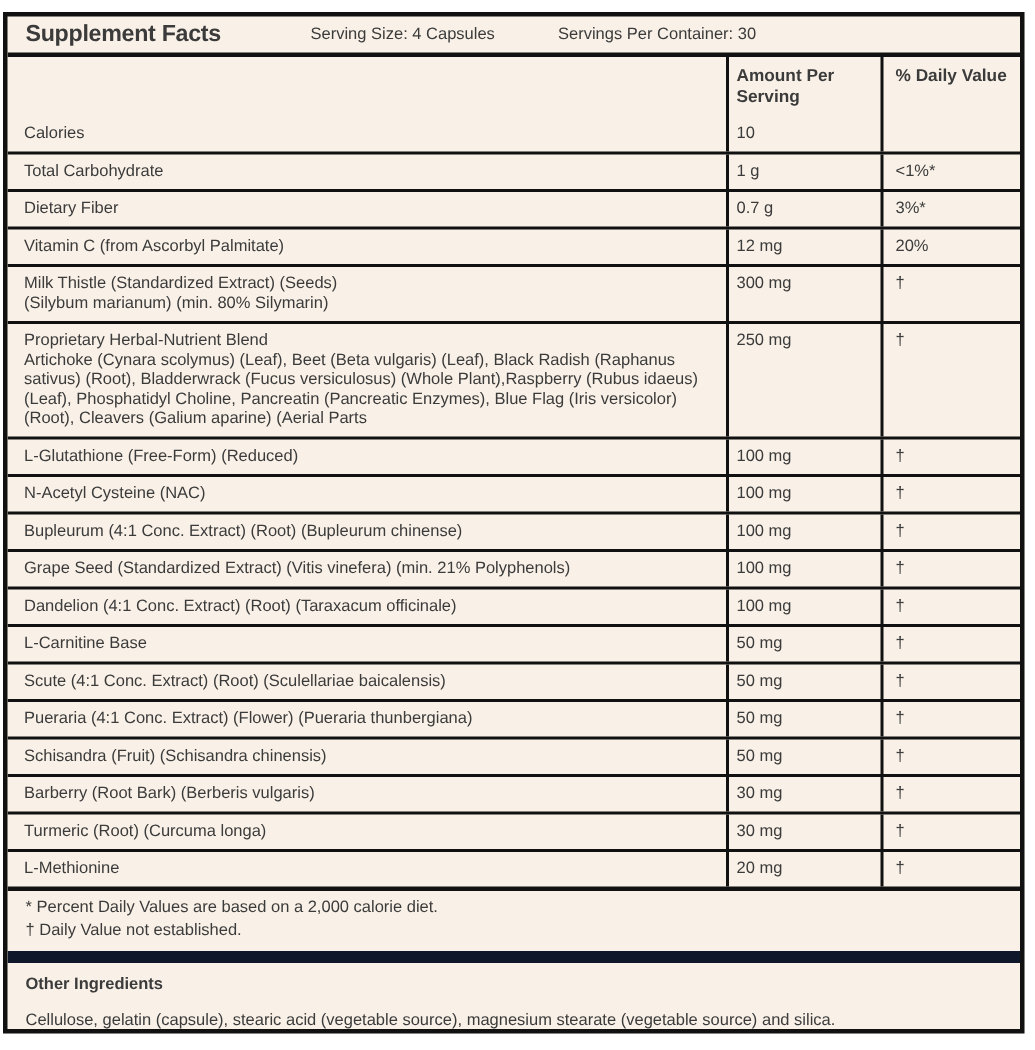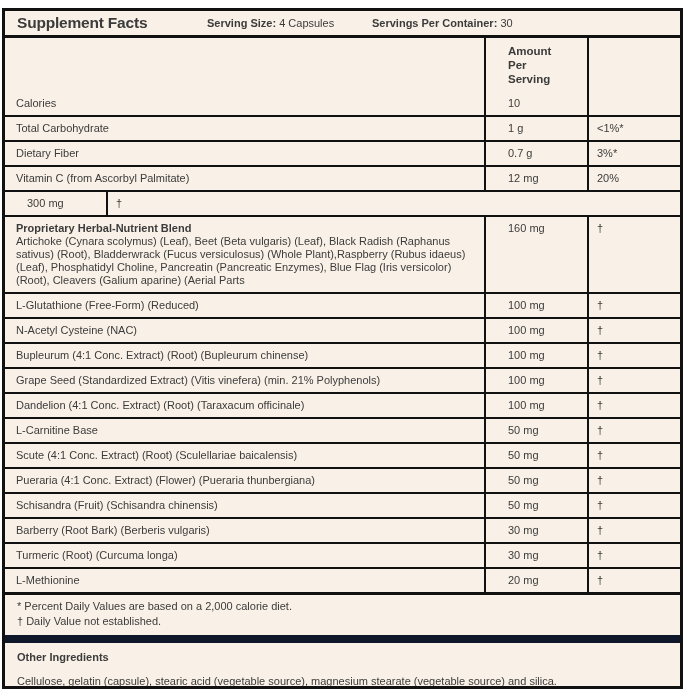--- a/index.html
+++ b/index.html
@@ -24,26 +24,26 @@
     display: flex;
     align-items: center;
     height: 27px;
     border-bottom: 3px solid #111111;
     padding: 0 12px;
     font-size: 11px;
   }
   .hdr .title { font-weight: bold; font-size: 15.5px; width: 190px; letter-spacing: -0.2px; }
   .hdr .hg1 { width: 165px; }
   .hdr .hg2 { flex: 1; }
-  .b { font-weight: bold; }
+  .b { font-weight: normal; }
   
   .row { display: flex; border-top: 2px solid #111111; font-size: 11px; line-height: 13px; }
   .row:first-child { border-top: none; }
   .c-name { width: 481px; border-right: 2px solid #111111; padding: 5px 10px 5px 11px; }
-  .c-amt  { width: 103px; border-right: 2px solid #111111; padding: 5px 22px; }
+  .c-amt  { width: 103px; border-right: 2px solid #111111; padding: 5px 5px; }
   .c-dv   { flex: 1; padding: 5px 8px; }
   .colhead { border-top: none; }
   .colhead .c-amt, .colhead .c-dv { font-weight: bold; font-size: 11.5px; line-height: 14px; padding-top: 6px; padding-bottom: 6px; min-height: 36px; }
   .nm, .nm2, .desc { display: block; }
   .desc { margin-top: 0px; line-height: 13px; }
   
   .footnote {
     border-top: 3px solid #111111;
     padding: 4px 12px 6px;
     font-size: 11px; line-height: 15px;
@@ -64,20 +64,21 @@
 
   <div class="hdr">
     <span class="title">Supplement Facts</span>
     <span class="hg1"><span class="b">Serving Size:</span> <span>4 Capsules</span></span>
     <span class="hg2"><span class="b">Servings Per Container:</span> <span>30</span></span>
   </div>
 
   <div class="row colhead">
     <div class="c-name"></div>
     <div class="c-amt">Amount Per Serving</div>
+    <div class="c-dv">% Daily Value</div>
   </div>
 
   <div id="rows">
   <div class="row">
     <div class="c-name">
       <span class="nm">Calories</span>
 
     </div>
     <div class="c-amt">10</div>
     <div class="c-dv"></div>
@@ -104,31 +105,36 @@
   <div class="row">
     <div class="c-name">
       <span class="nm">Vitamin C (from Ascorbyl Palmitate)</span>
 
     </div>
     <div class="c-amt">12 mg</div>
     <div class="c-dv">20%</div>
   </div>
 
   <div class="row">
+    <div class="c-name">
+      <span class="nm">Milk Thistle (Standardized Extract) (Seeds)</span>
+      <span class="nm2">(Silybum marianum) (min. 80% Silymarin)</span>
+
+    </div>
     <div class="c-amt">300 mg</div>
     <div class="c-dv">†</div>
   </div>
 
   <div class="row">
     <div class="c-name">
       <span class="nm b">Proprietary Herbal-Nutrient Blend</span>
 
       <span class="desc">Artichoke (Cynara scolymus) (Leaf), Beet (Beta vulgaris) (Leaf), Black Radish (Raphanus sativus) (Root), Bladderwrack (Fucus versiculosus) (Whole Plant),Raspberry (Rubus idaeus) (Leaf), Phosphatidyl Choline, Pancreatin (Pancreatic Enzymes), Blue Flag (Iris versicolor) (Root), Cleavers (Galium aparine) (Aerial Parts</span>
     </div>
-    <div class="c-amt">160 mg</div>
+    <div class="c-amt">250 mg</div>
     <div class="c-dv">†</div>
   </div>
 
   <div class="row">
     <div class="c-name">
       <span class="nm">L-Glutathione (Free-Form) (Reduced)</span>
 
     </div>
     <div class="c-amt">100 mg</div>
     <div class="c-dv">†</div>

